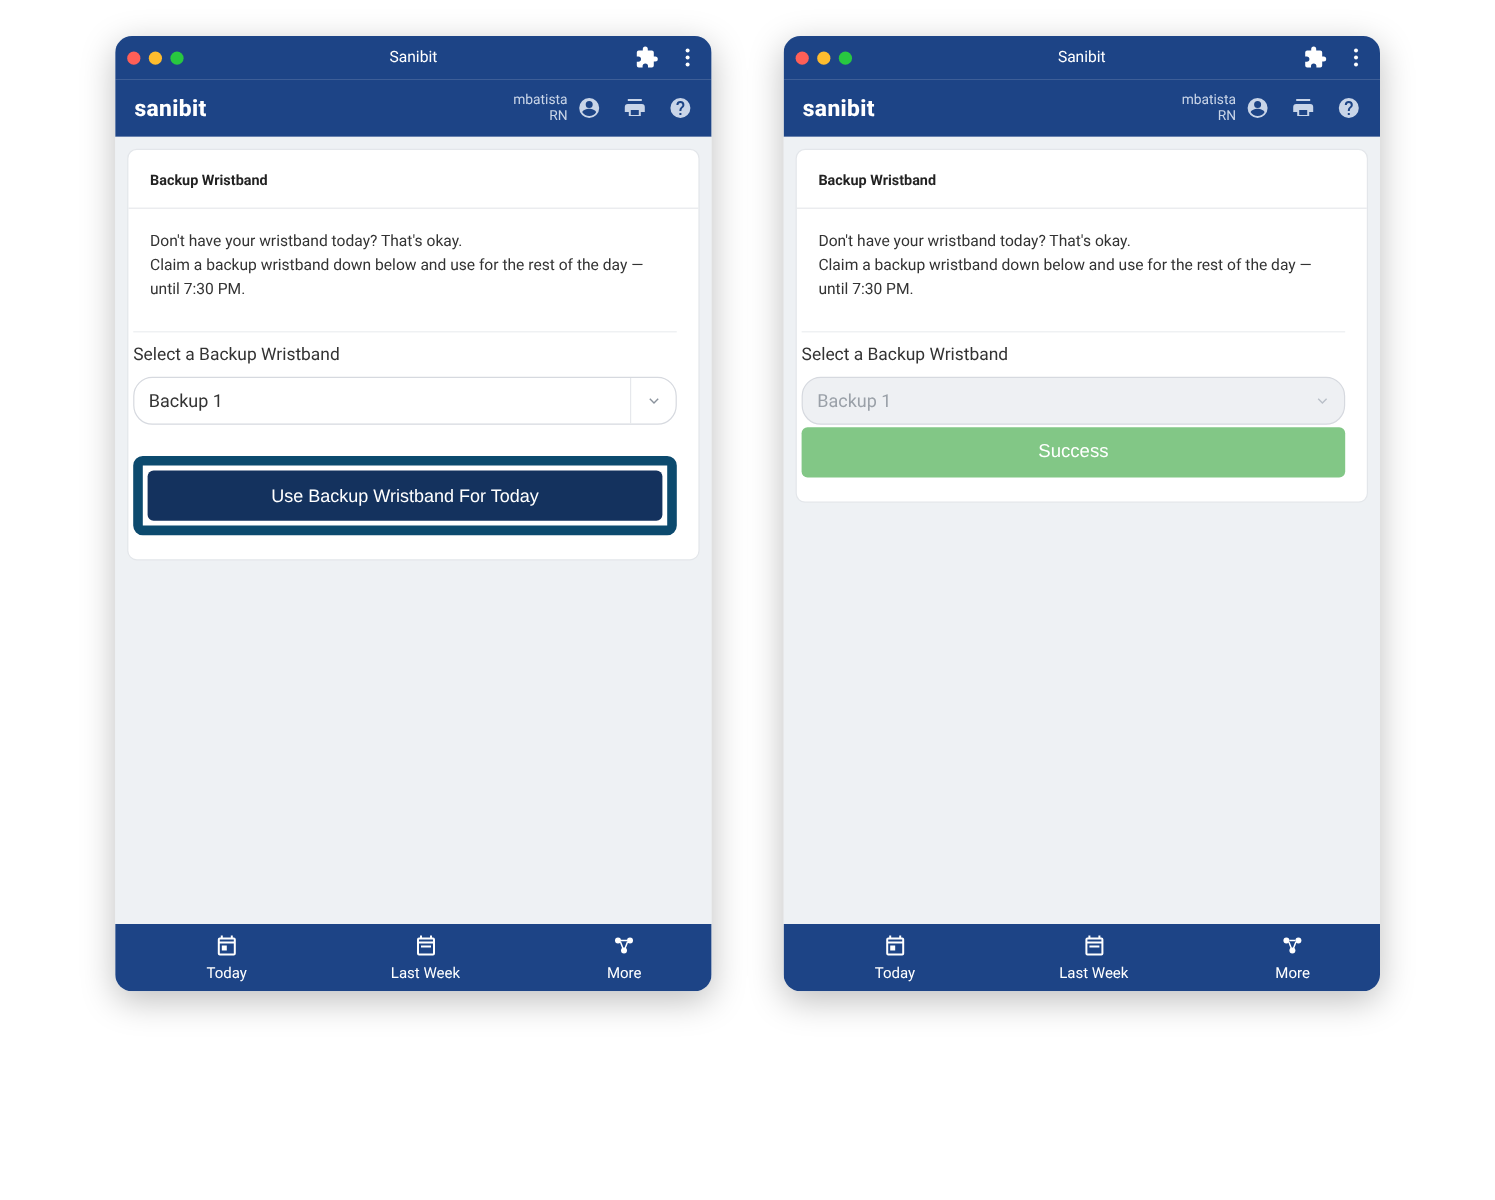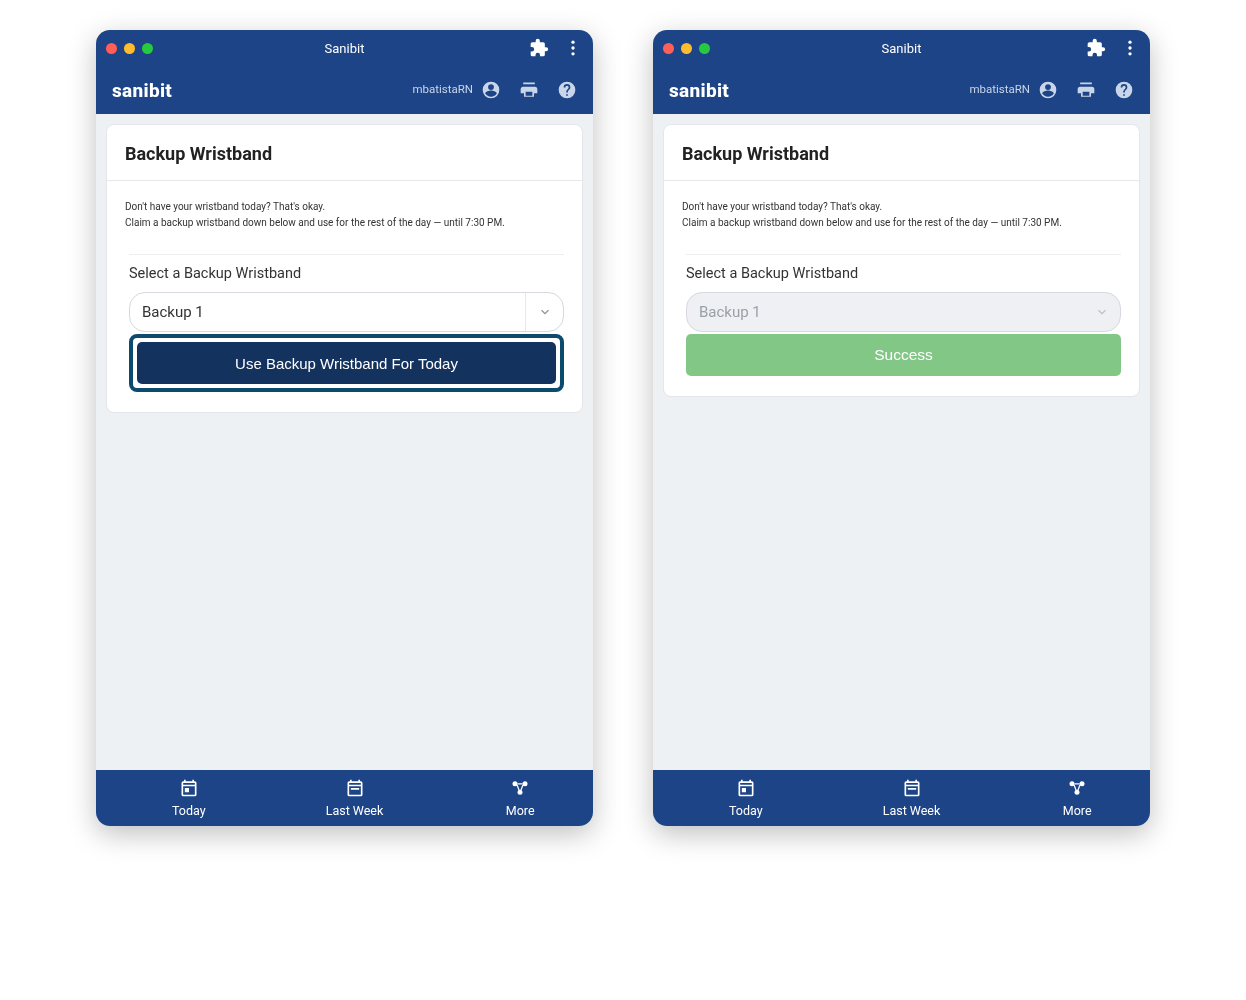--- a/index.html
+++ b/index.html
@@ -46,53 +46,53 @@
   .app-header {
     height: 48px;
     background: #1d4486;
     display:flex;
     align-items:center;
     padding: 0 16px;
     color:#fff;
   }
   .brand { font-weight:800; font-size:19px; letter-spacing:0.3px; }
   .header-right { margin-left:auto; display:flex; align-items:center; gap:18px; color:#c9d5e8; }
-  .user-block { display:flex; flex-direction:row; align-items:flex-end; font-size:11.5px; line-height:1.15; color:#c9d5e8; }
+  .user-block { display:flex; flex-direction:column; align-items:flex-end; font-size:11.5px; line-height:1.15; color:#c9d5e8; }
   .user-row { display:flex; align-items:center; gap:8px; }
   .hicon { width:20px; height:20px; display:flex; align-items:center; justify-content:center; }
   .content-area {
     flex:1; padding: 10px; background:#eef1f4; overflow:hidden;
   }
   .card {
     background:#fff; border:1px solid #e3e6ea; border-radius:8px; padding:0;
   }
   .card-title {
-    font-weight:700; font-size:18px; color:#222; padding:18px 18px 16px 18px;
+    font-weight:700; font-size:12px; color:#222; padding:18px 18px 16px 18px;
   }
   .card-divider { height:1px; background:#e6e8ec; }
-  .card-body { padding:18px; color:#333; font-size:10px; line-height:1.55; }
-  .subsection { padding:0 18px 20px 22px; }
+  .card-body { padding:18px; color:#333; font-size:13px; line-height:1.55; }
+  .subsection { padding:0 18px 20px 4px; }
   .select-label { font-size:14.5px; color:#333; margin: 10px 0 10px 0; }
   .select {
     display:flex; align-items:center; height:40px; border:1px solid #d6d9df;
     border-radius:16px; background:#fff; padding:0 12px; font-size:15px; color:#333;
     position:relative;
   }
   .select.disabled { background:#eef0f3; color:#9aa0a8; }
   .select .chev-wrap {
     position:absolute; right:0; top:0; bottom:0; width:38px; display:flex; align-items:center; justify-content:center;
     border-left:1px solid #e6e8ec;
   }
   .select.disabled .chev-wrap { border-left-color:transparent; }
   .primary-btn {
     margin-top:14px; height:42px; width:100%; background:#14325e; color:#fff;
     border:none; border-radius:5px; font-size:15px; font-weight:500; cursor:pointer;
   }
   .highlight-wrap {
-    border:4px solid #0c4a6e; border-radius:8px; padding:4px; margin-top:2px;
+    border:8px solid #0c4a6e; border-radius:8px; padding:4px; margin-top:26px;
   }
   .highlight-wrap .primary-btn { margin-top:0; }
   .success-btn {
     margin-top:2px; height:42px; width:100%; background:#82c786; color:#fff;
     border:none; border-radius:5px; font-size:15.5px; font-weight:500;
   }
   .thin-divider { height:1px; background:#eceef1; margin-top:6px; }
   .bottom-nav {
     height:56px; background:#1d4486; display:flex; color:#fff;
   }

